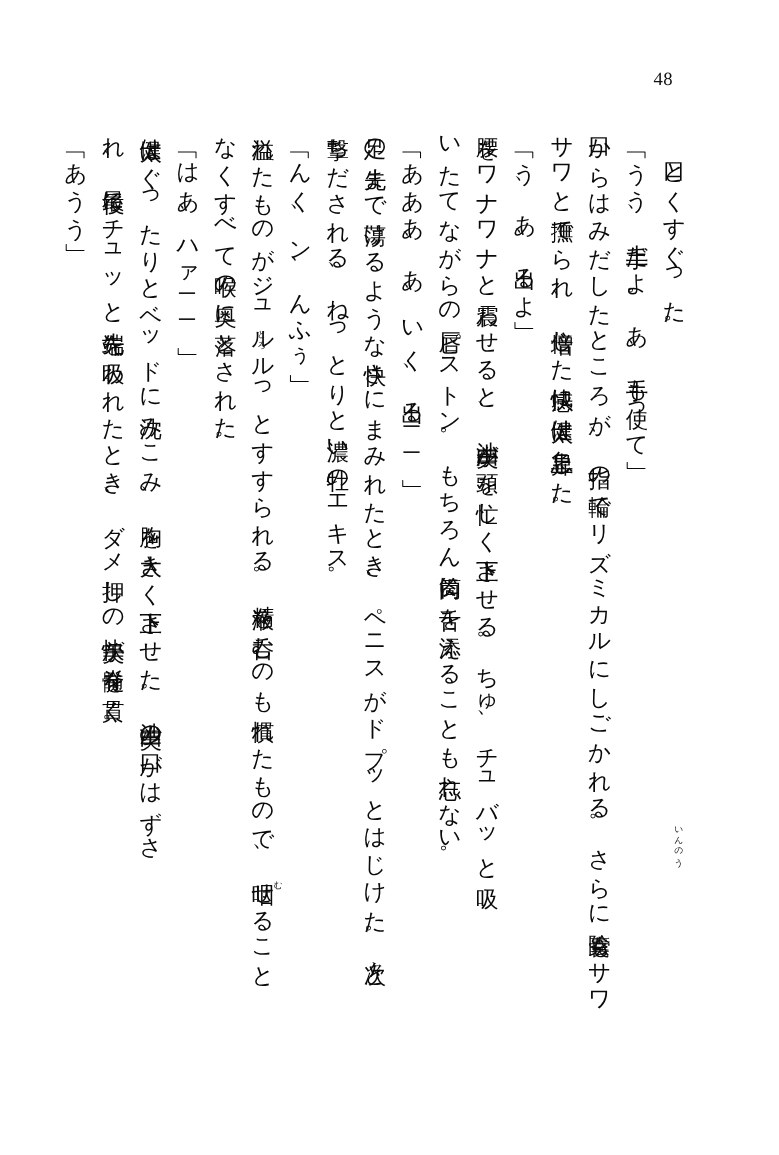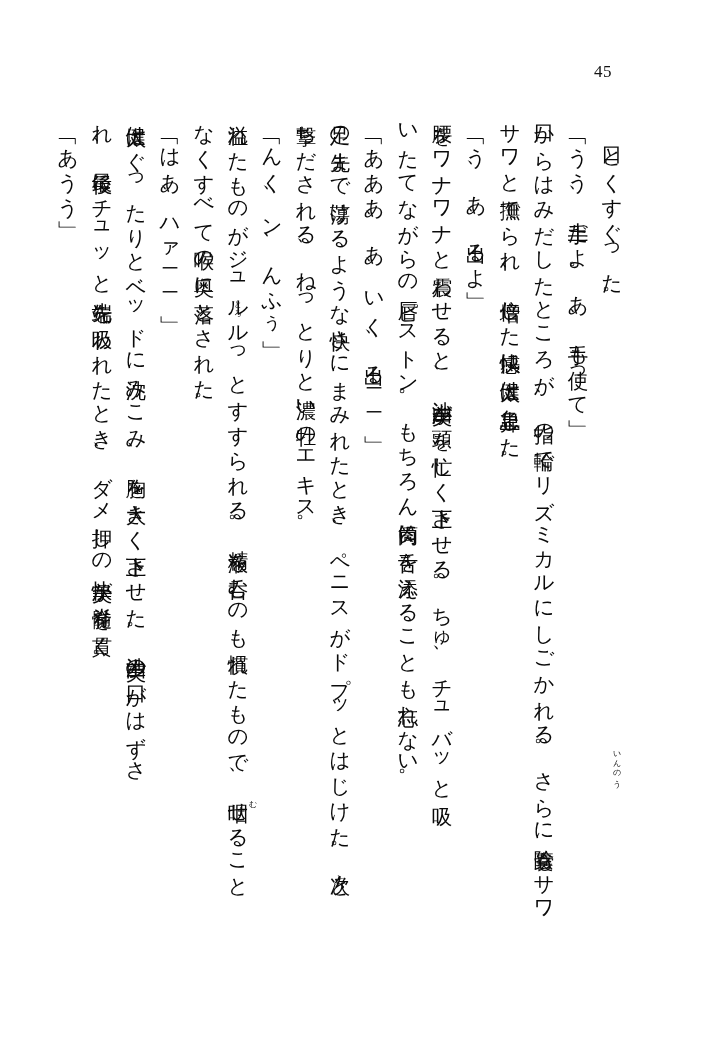--- a/index.html
+++ b/index.html
@@ -70,21 +70,21 @@
   }
   #ruby-1 { top: 745px; right: 88px; }   
   #ruby-2 { top: 295px; left: 233px; }   
   #ruby-3 { top: 795px; left: 248px; }   
 </style>
 </head>
 <body>
 
 <div id="page">
 
-  <div id="page-number">45</div>
+  <div id="page-number">48</div>
 
   <div id="text-body">
     <div class="col indent">口とくすぐった。</div>
     <div class="col indent">「うう、上手だよ。あ、手も使って」</div>
     <div class="col">口からはみだしたところが、指の輪でリズミカルにしごかれる。さらに陰嚢もサワ</div>
     <div class="col">サワと撫でられ、倍増した快感に健太は急上昇した。</div>
     <div class="col indent">「う、あ、出るよ」</div>
     <div class="col">腰をワナワナと震わせると、沙由美が頭を忙しく上下させる。ちゅ、チュバッと吸</div>
     <div class="col">いたてながらの唇ピストン。もちろん筒肉に舌を添えることも忘れない。</div>
     <div class="col indent">「あああ、あ、いく、出る──」</div>

